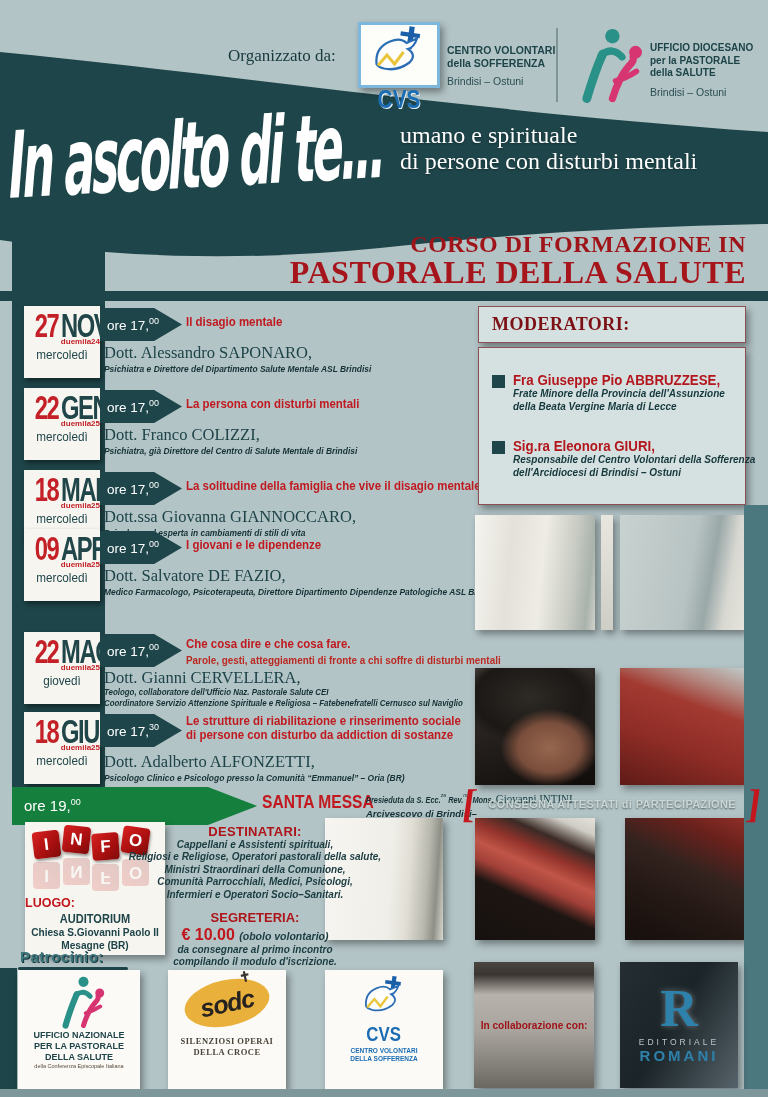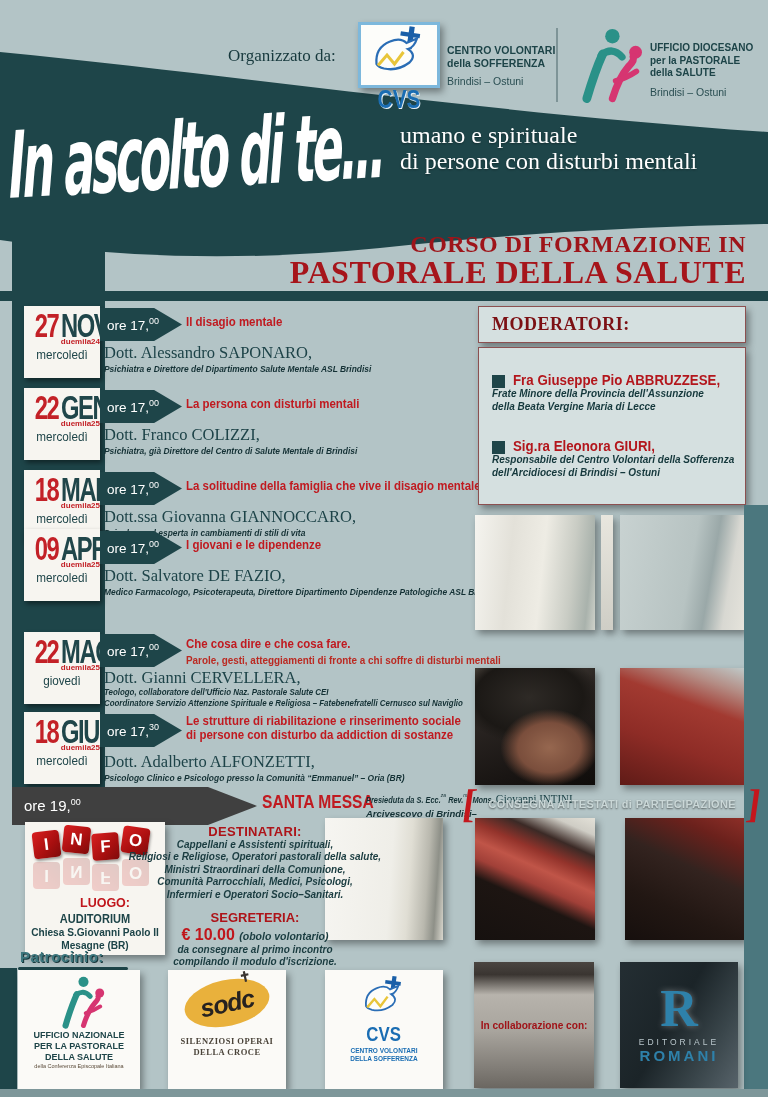--- a/index.html
+++ b/index.html
@@ -46,41 +46,41 @@
   .sup{font-size:9px;vertical-align:super;}
   .s-title{position:absolute;left:186px;top:8px;color:#c01a20;font-weight:bold;font-size:13.5px;
       white-space:nowrap;transform:scaleX(.85);transform-origin:left;}
   .s-sub{position:absolute;left:186px;top:22px;color:#bb2a22;font-weight:bold;font-size:11px;
       white-space:nowrap;transform:scaleX(.9);transform-origin:left;}
   .speaker{position:absolute;left:104px;top:37px;color:#1d4348;font-family:"Liberation Serif",serif;
       font-size:16.5px;white-space:nowrap;}
   .role{position:absolute;left:104px;top:57px;color:#143135;font-size:9.8px;font-style:italic;
       font-weight:600;white-space:nowrap;transform:scaleX(.86);transform-origin:left;}
   
-  .sm-pennant{left:12px;top:787px;width:245px;height:38px;background:#404040;
+  .sm-pennant{left:12px;top:787px;width:245px;height:38px;background:#15803d;
       clip-path:polygon(0 0,80% 0,100% 50%,80% 100%,0 100%);color:#fff;font-size:15px;
       padding:10px 0 0 12px;box-sizing:border-box;}
   .sm-label{left:262px;top:791px;color:#c01a20;font-weight:bold;font-size:19px;white-space:nowrap;
       transform:scaleX(.82);transform-origin:left;}
   .sm-text{left:366px;top:789px;width:130px;color:#143135;line-height:1.15;}
   .sm-line1{white-space:nowrap;transform:scaleX(.84);transform-origin:left;}
   .sm-pre{font-size:8.8px;font-style:italic;font-weight:600;}
   .sm-sup{font-size:6px;vertical-align:super;font-style:italic;}
   .sm-name{font-size:13px;color:#1d4348;font-family:"Liberation Serif",serif;}
   .sm-line2{font-size:9.5px;font-style:italic;font-weight:600;margin-top:2px;}
   
   .mod-head{left:478px;top:306px;width:268px;height:37px;background:#d5e0e0;border:1px solid #8c5050;
       box-sizing:border-box;display:flex;align-items:center;padding-left:13px;
       font-family:"Liberation Serif",serif;font-weight:bold;font-size:18px;color:#7c1014;letter-spacing:.5px;}
   .mod-body{left:478px;top:347px;width:268px;height:158px;background:#d5e0e0;border:1px solid #8c5050;box-sizing:border-box;}
   .mod-item{position:absolute;left:13px;width:244px;}
   .mod-bullet{position:absolute;left:0;top:3px;width:13px;height:13px;background:#1e4549;}
   .mod-name{margin-left:21px;color:#b3161c;font-weight:bold;font-size:14px;white-space:nowrap;
       transform:scaleX(.95);transform-origin:left;}
-  .mod-role{color:#15383c;font-size:10px;font-style:italic;font-weight:600;
+  .mod-role{margin-left:21px;color:#15383c;font-size:10px;font-style:italic;font-weight:600;
       line-height:1.25;white-space:nowrap;}
   
   .cert{left:474px;top:786px;width:276px;height:36px;display:flex;align-items:center;
       justify-content:center;gap:5px;}
   .cert-bracket{font-family:"Liberation Serif",serif;font-size:40px;font-weight:bold;color:#c4161c;
       line-height:.75;transform:skewX(-8deg);}
   .cert-text{color:#cad7d7;font-weight:bold;font-size:11.5px;letter-spacing:.4px;white-space:nowrap;
       transform:scaleX(.95);text-shadow:0 1px 2px rgba(0,0,0,.55);}
   
   .tile{position:absolute;box-shadow:3px 4px 7px rgba(0,0,0,.38);}
@@ -113,21 +113,21 @@
   .pub-l1{font-size:8.5px;letter-spacing:3px;color:#b9c6cb;margin-top:4px;}
   .pub-l2{font-size:15px;font-weight:bold;letter-spacing:3px;color:#2e81aa;}
   .right-strip{left:744px;top:505px;width:24px;height:592px;background:#4b777e;}
   
   .info-card{left:25px;top:822px;width:140px;height:133px;background:#f7f5f0;}
   .die{position:absolute;width:27px;height:27px;border-radius:4px;
       background:linear-gradient(135deg,#d92020 0%,#a80f0f 60%,#7e0b0b 100%);
       color:#fff;font-weight:bold;font-size:17px;display:flex;align-items:center;justify-content:center;
       box-shadow:1px 2px 3px rgba(0,0,0,.4);}
   .die-r{opacity:.18;transform:scaleY(-1);box-shadow:none;}
-  .luogo{position:absolute;left:0;top:74px;width:100%;text-align:center;color:#c0161c;font-weight:bold;font-size:12.5px;padding-left:10px;}
+  .luogo{position:absolute;left:0;top:74px;width:100%;color:#c0161c;font-weight:bold;font-size:12.5px;}
   .v-line{position:absolute;left:0;width:100%;text-align:center;color:#1d4448;font-weight:bold;
       font-size:11px;white-space:nowrap;transform:scaleX(.92);}
   
   .dest{left:135px;top:824px;width:240px;display:flex;flex-direction:column;align-items:center;}
   .dest-head{color:#ad1318;font-weight:bold;font-size:13px;letter-spacing:.3px;}
   .dest-line{color:#1a3c40;font-size:10px;font-style:italic;font-weight:600;line-height:1.24;white-space:nowrap;}
   .seg-head{color:#ad1318;font-weight:bold;font-size:13px;margin-top:9px;}
   .fee-line{white-space:nowrap;margin-top:1px;}
   .fee{color:#c0161c;font-weight:bold;font-size:16px;}
   .fee-note{color:#1a3c40;font-size:10.5px;font-style:italic;font-weight:600;}

